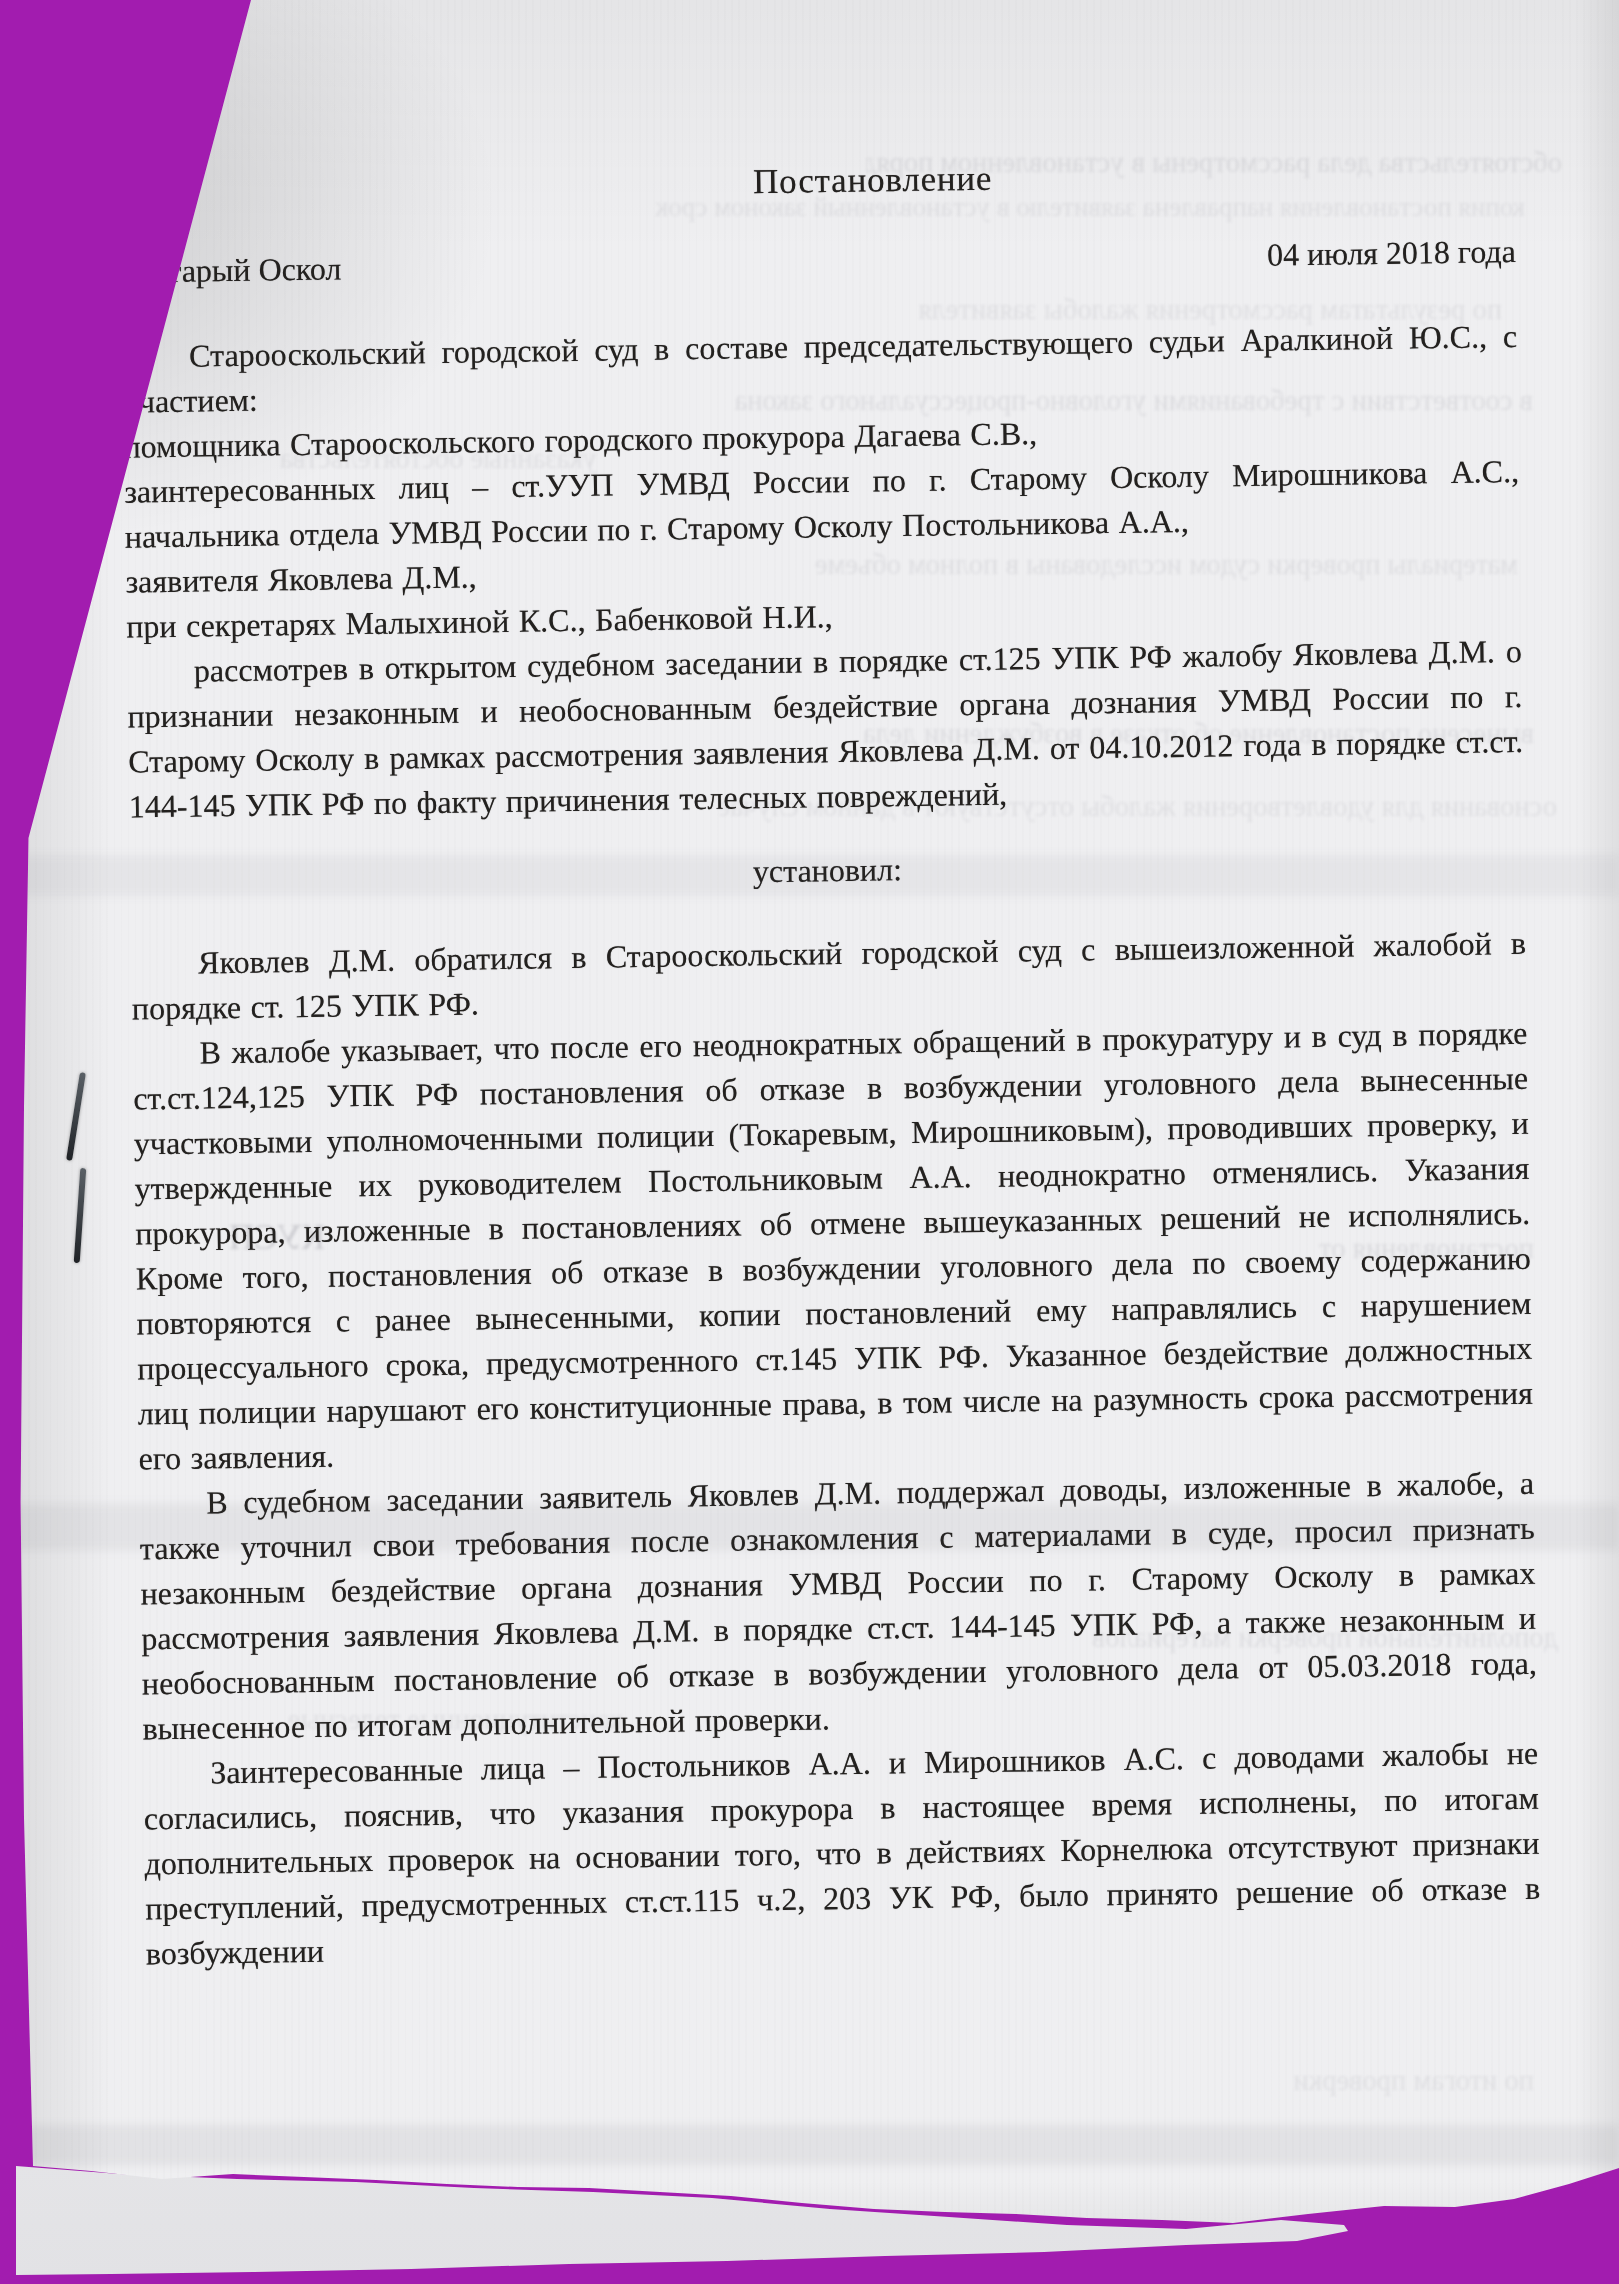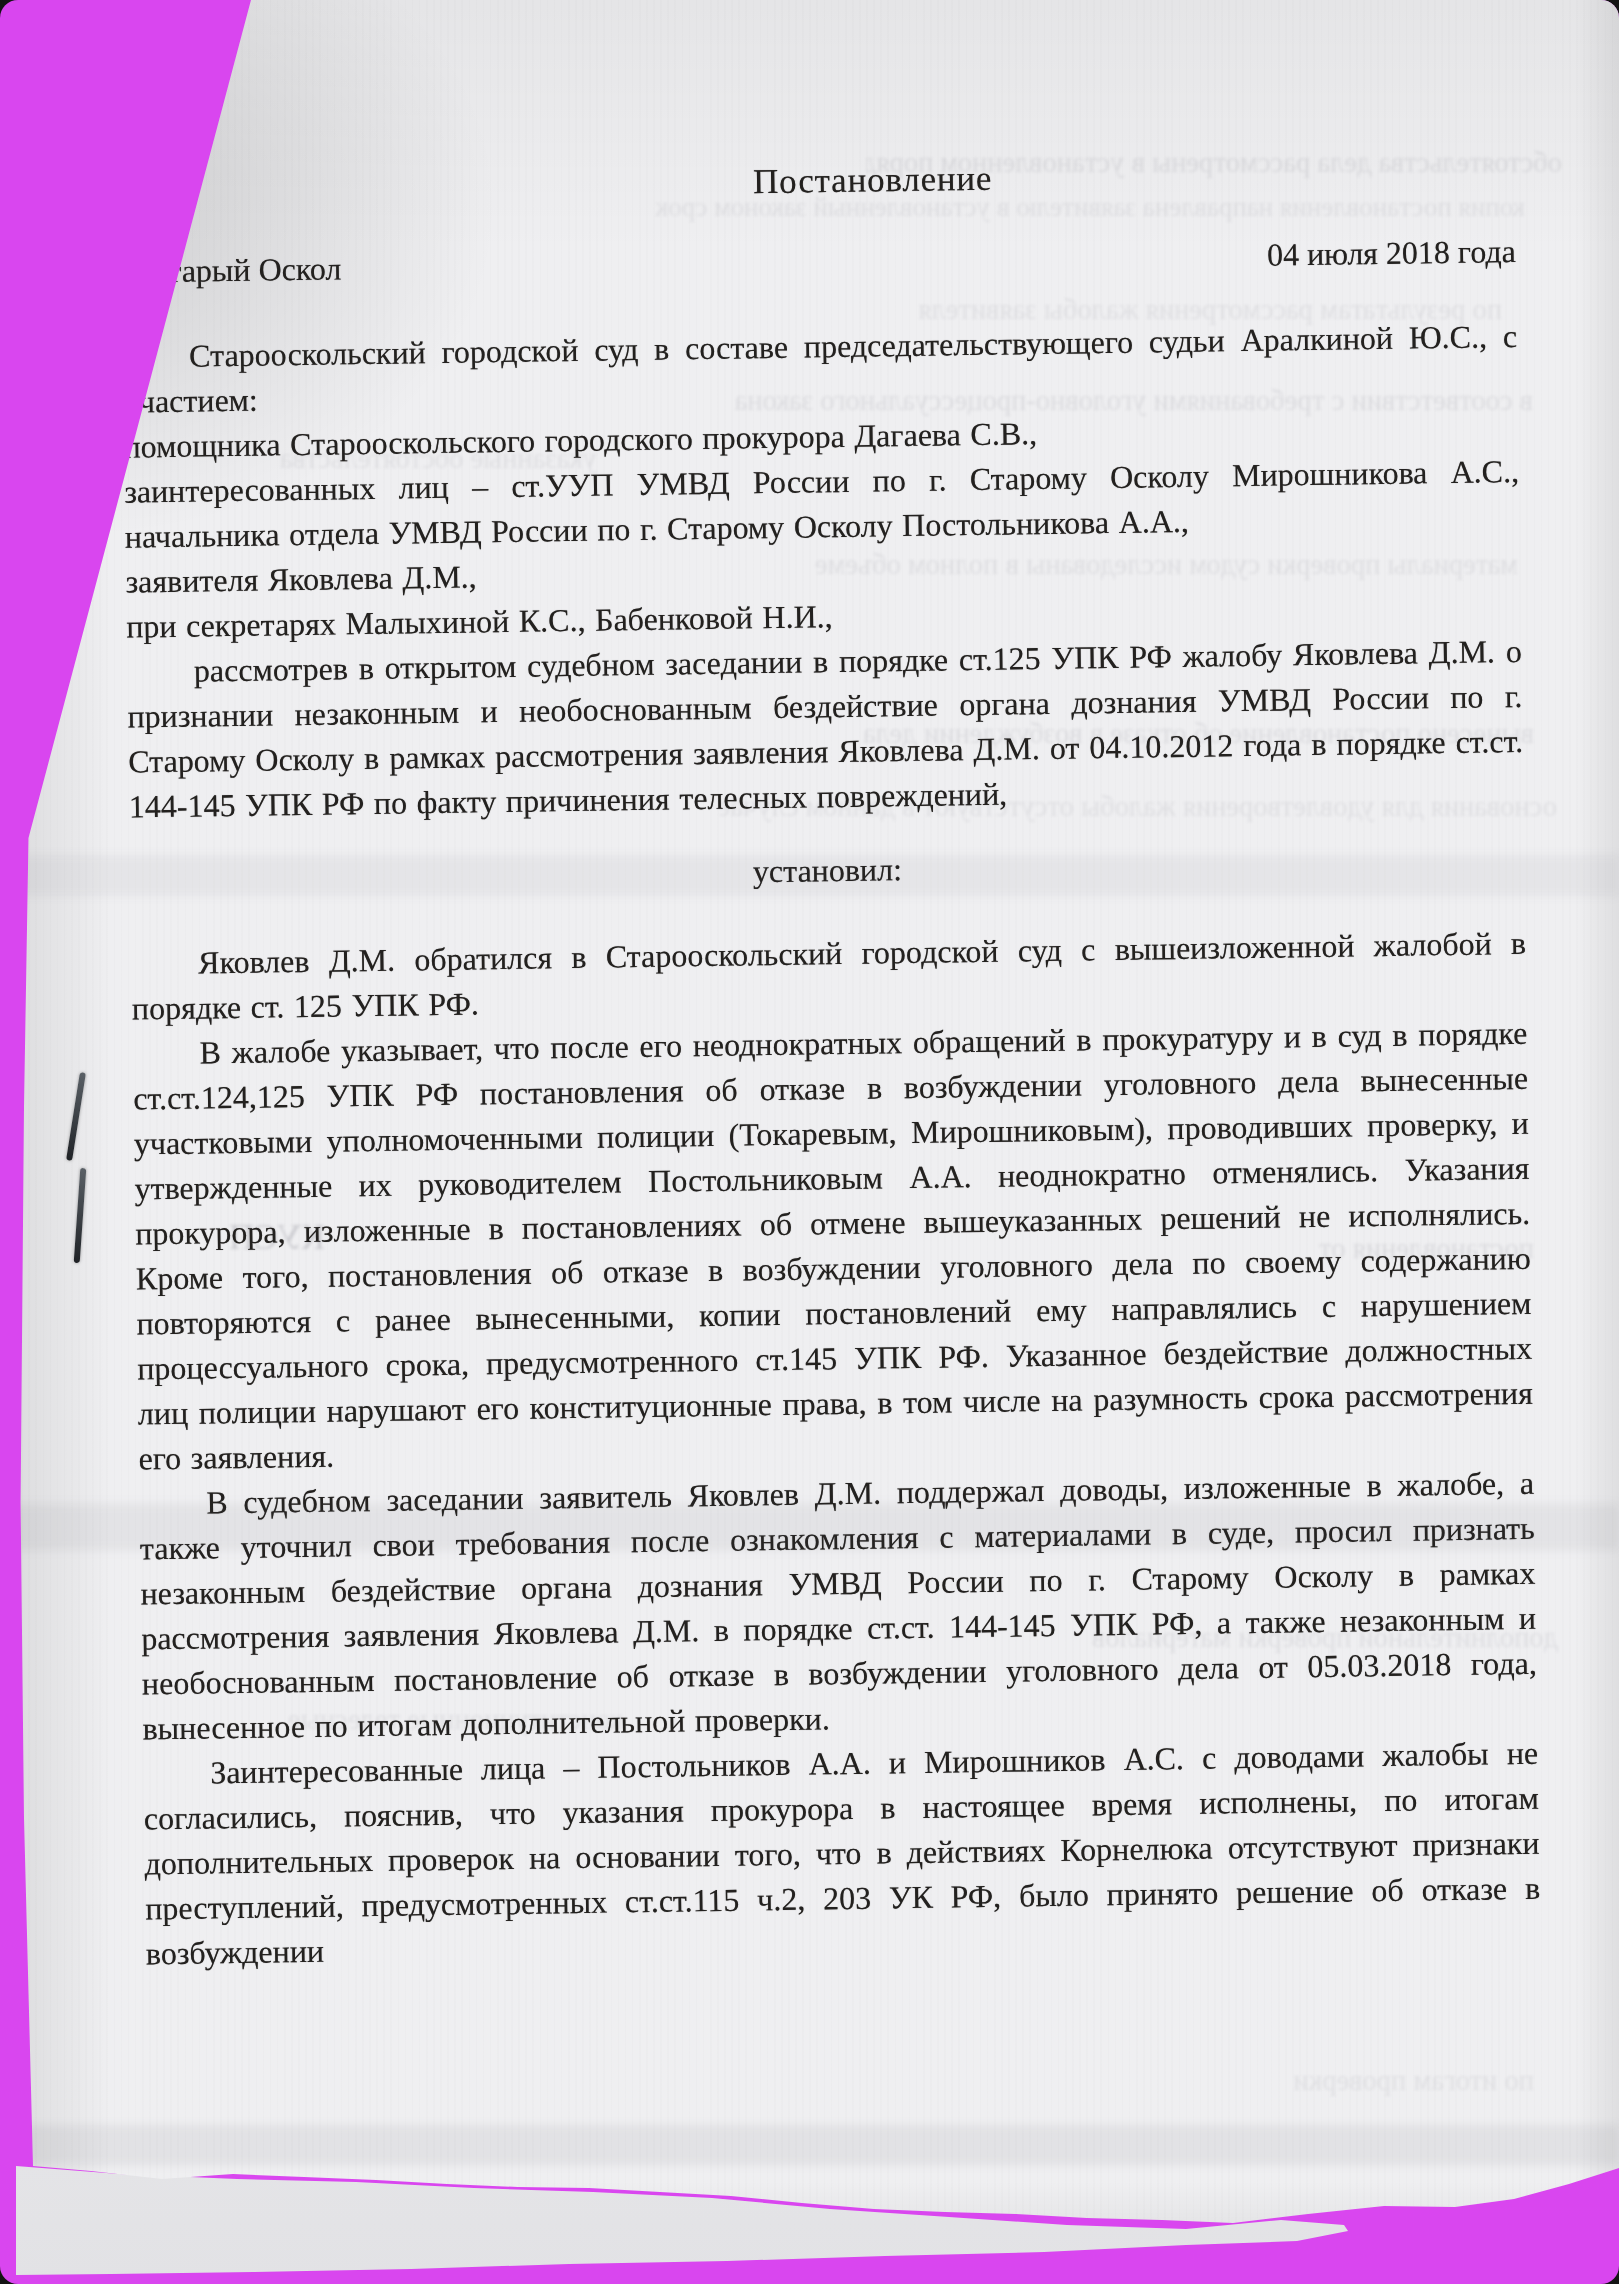--- a/index.html
+++ b/index.html
@@ -1,22 +1,21 @@
 <!DOCTYPE html>
 <html style="font-size:12.6px"><head>
 <meta charset="utf-8">
 <style>
   html,body{margin:0;padding:0;background:#141414;}
   .screenshot{
     position:relative;
     width:1619px;height:2284px;
-    background:#d946ef;
+    background:#a21caf;
     overflow:hidden;
     font-family:"Liberation Serif","DejaVu Serif",serif;
-    border-radius:18px;
   }
   
   .under-sheet{
     position:absolute;inset:0;
     background:linear-gradient(180deg,#c7c7cb 0%,#ebebed 16%,#f3f3f5 55%,#e2e2e5 100%);
     clip-path:polygon(16px 2166px,119px 2174px,237px 2179px,356px 2182px,474px 2188px,
       593px 2192px,712px 2198px,830px 2209px,949px 2217px,1067px 2225px,1186px 2229px,
       1281px 2220px,1344px 2225px,1348px 2231px,1297px 2241px,1186px 2245px,1044px 2252px,
       885px 2256px,727px 2261px,569px 2264px,411px 2269px,253px 2272px,111px 2274px,16px 2275px);
   }

